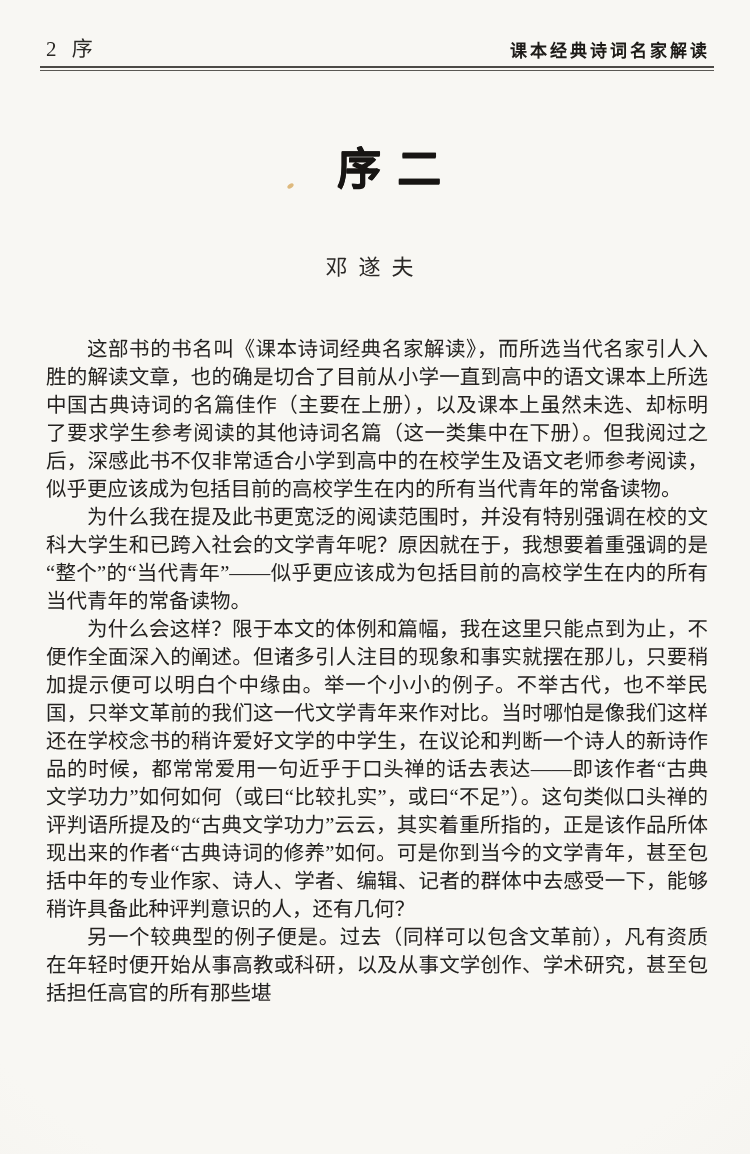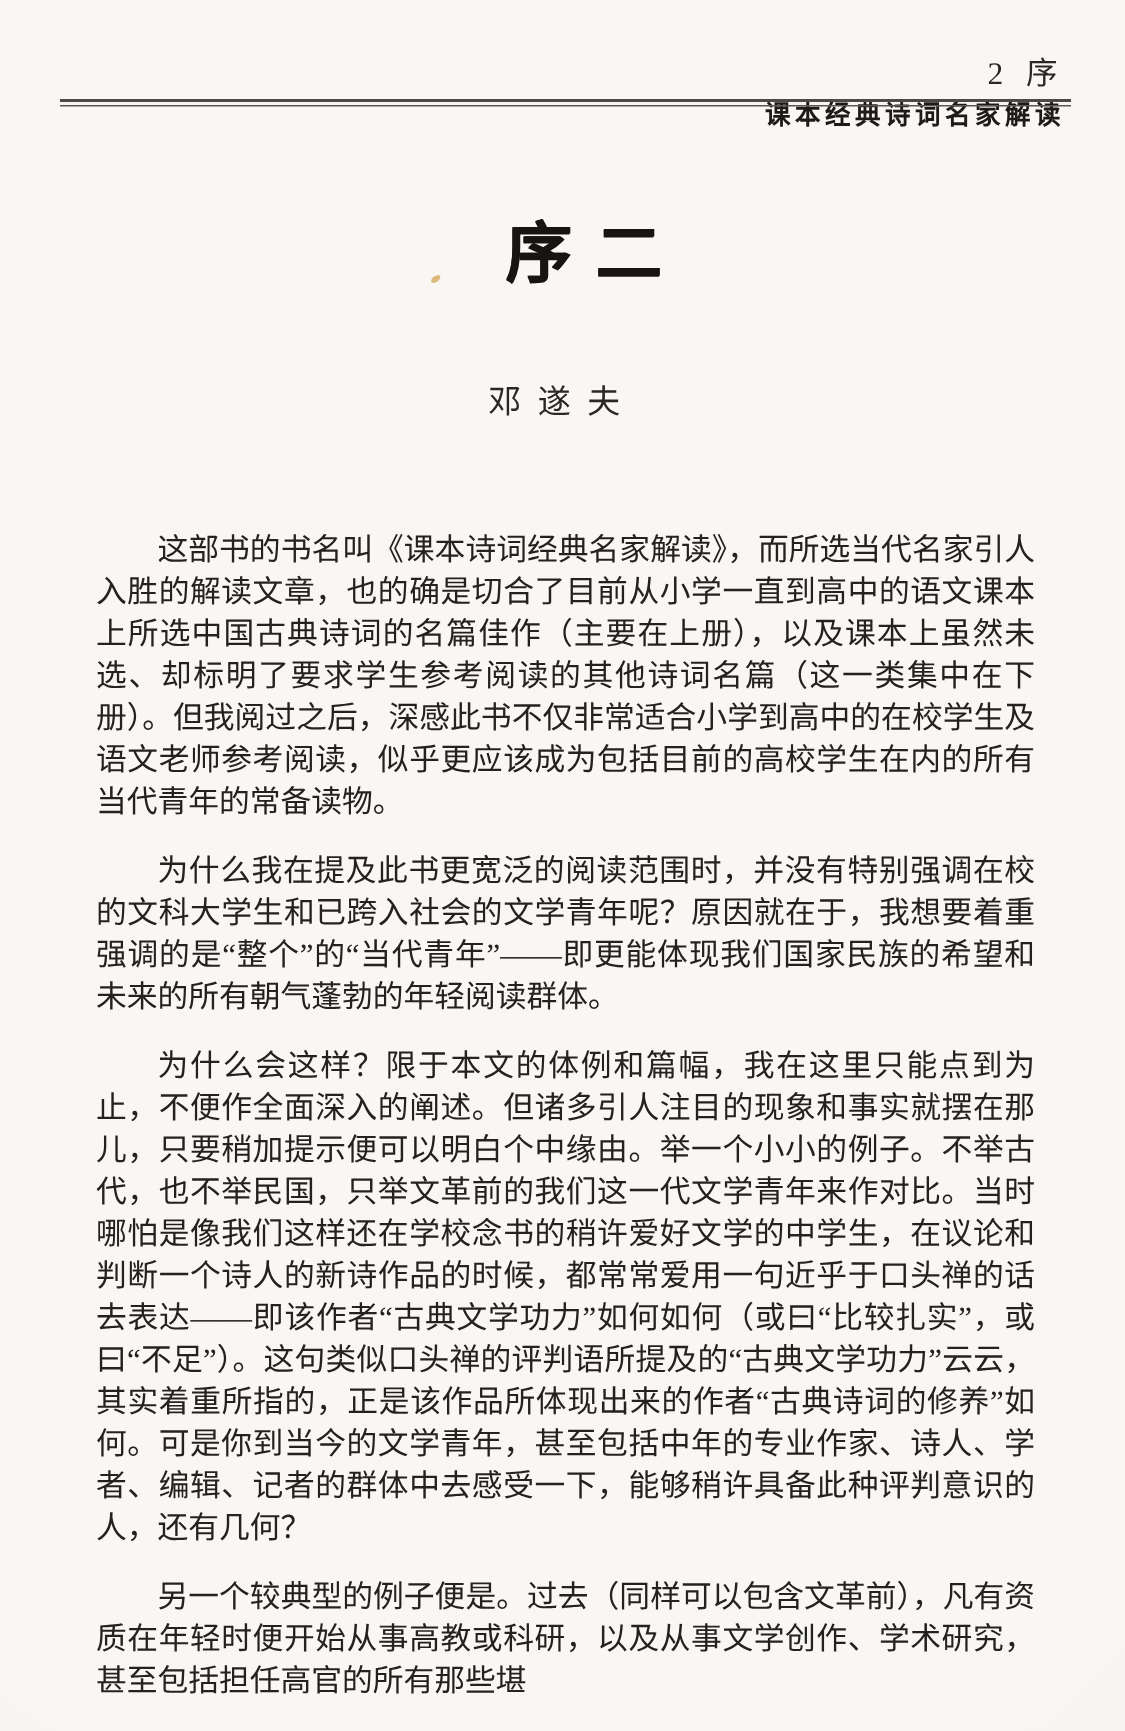--- a/index.html
+++ b/index.html
@@ -13,21 +13,21 @@
     width: 750px; height: 1154px;
     overflow: hidden;
     color: #242220;
     background:
       radial-gradient(ellipse 130% 110% at 48% 40%, #f8f7f3 60%, #f1efeb 88%, #e8e6e1 100%);
   }
   
   .header {
     position: absolute;
     top: 32px; left: 46px; right: 40px;
-    display: flex; justify-content: space-between; align-items: flex-end; flex-direction: column;
+    display: flex; justify-content: space-between; align-items: flex-end;
   }
   .page-num {
     font-size: 21px; letter-spacing: 5px; color: #2a2825;
   }
   .running-title {
     font-size: 17px; font-weight: bold; letter-spacing: 3px; color: #1d1b18;
     transform: scaleY(1.05);
   }
   .rule {
     position: absolute;
@@ -56,21 +56,21 @@
   }
   
   .body-text {
     position: absolute;
     top: 335px; left: 46px; width: 662px;
     font-size: 20.5px; line-height: 28px;
     text-align: justify;
     color: #242220;
   }
   .body-text p {
-    margin: 18px;
+    margin: 0;
     text-indent: 2em;
   }
   .speck {
     position: absolute;
     top: 184px; left: 287px;
     width: 7px; height: 4px;
     background: #d9ae67;
     border-radius: 50%;
     transform: rotate(-35deg);
     opacity: 0.85;
@@ -89,18 +89,18 @@
   <div class="rule"></div>
 
   <div class="doc-title">序二</div>
 
   <div class="speck"></div>
 
   <div class="doc-author">邓遂夫</div>
 
   <div class="body-text">
     <p>这部书的书名叫《课本诗词经典名家解读》，而所选当代名家引人入胜的解读文章，也的确是切合了目前从小学一直到高中的语文课本上所选中国古典诗词的名篇佳作（主要在上册），以及课本上虽然未选、却标明了要求学生参考阅读的其他诗词名篇（这一类集中在下册）。但我阅过之后，深感此书不仅非常适合小学到高中的在校学生及语文老师参考阅读，似乎更应该成为包括目前的高校学生在内的所有当代青年的常备读物。</p>
-    <p>为什么我在提及此书更宽泛的阅读范围时，并没有特别强调在校的文科大学生和已跨入社会的文学青年呢？原因就在于，我想要着重强调的是“整个”的“当代青年”——即更能体现我们国家民族的希望和未来的所有朝气蓬勃的年轻阅读群体。</p>
+    <p>为什么我在提及此书更宽泛的阅读范围时，并没有特别强调在校的文科大学生和已跨入社会的文学青年呢？原因就在于，我想要着重强调的是“整个”的“当代青年”——似乎更应该成为包括目前的高校学生在内的所有当代青年的常备读物。</p>
     <p>为什么会这样？限于本文的体例和篇幅，我在这里只能点到为止，不便作全面深入的阐述。但诸多引人注目的现象和事实就摆在那儿，只要稍加提示便可以明白个中缘由。举一个小小的例子。不举古代，也不举民国，只举文革前的我们这一代文学青年来作对比。当时哪怕是像我们这样还在学校念书的稍许爱好文学的中学生，在议论和判断一个诗人的新诗作品的时候，都常常爱用一句近乎于口头禅的话去表达——即该作者“古典文学功力”如何如何（或曰“比较扎实”，或曰“不足”）。这句类似口头禅的评判语所提及的“古典文学功力”云云，其实着重所指的，正是该作品所体现出来的作者“古典诗词的修养”如何。可是你到当今的文学青年，甚至包括中年的专业作家、诗人、学者、编辑、记者的群体中去感受一下，能够稍许具备此种评判意识的人，还有几何？</p>
     <p>另一个较典型的例子便是。过去（同样可以包含文革前），凡有资质在年轻时便开始从事高教或科研，以及从事文学创作、学术研究，甚至包括担任高官的所有那些堪</p>
   </div>
 
 </div>
 
 </body></html>

